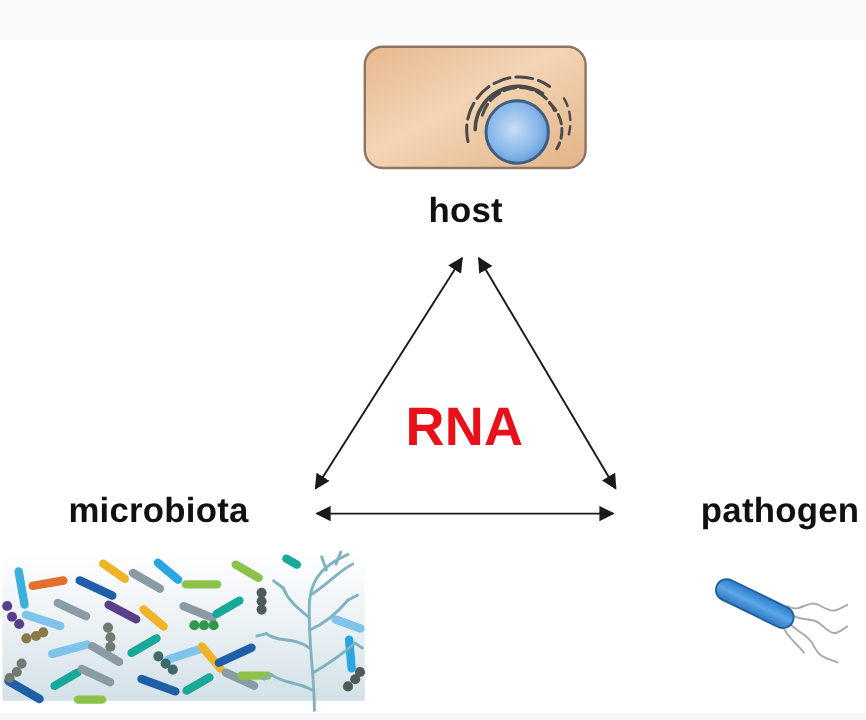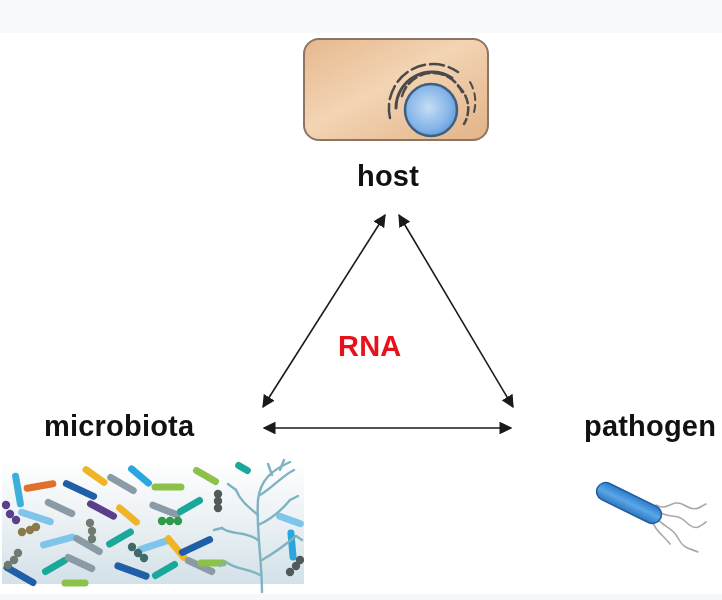--- a/index.html
+++ b/index.html
@@ -8,23 +8,23 @@
     background: #ffffff;
     font-family: "Liberation Sans", sans-serif;
   }
   .top-band { position: absolute; left: 0; top: 0; width: 722px; height: 33px; background: #f8f9fb; }
   .bottom-band { position: absolute; left: 0; bottom: 0; width: 722px; height: 6px; background: #f6f7f9; }
   .label {
     position: absolute; font-weight: bold; color: #111; font-size: 29px;
     letter-spacing: 0.2px; white-space: nowrap;
   }
   #lbl-host { left: 357px; top: 160px; }
-  #lbl-micro { left: 44px; top: 410px; text-align: center; }
+  #lbl-micro { left: 57px; top: 410px; text-align: center; }
   #lbl-path { left: 584px; top: 410px; }
-  #lbl-rna { left: 338px; top: 330px; font-size: 29px; color: #e8101a; }
+  #lbl-rna { left: 338px; top: 330px; font-size: 45px; color: #e8101a; }
   svg.layer { position: absolute; left: 0; top: 0; }
 </style>
 </head>
 <body>
 
 <div class="top-band"></div>
 
 <svg class="layer" width="722" height="600" viewBox="0 0 722 600">
   <defs>
     <linearGradient id="cellGrad" x1="0" y1="0" x2="1" y2="1">

